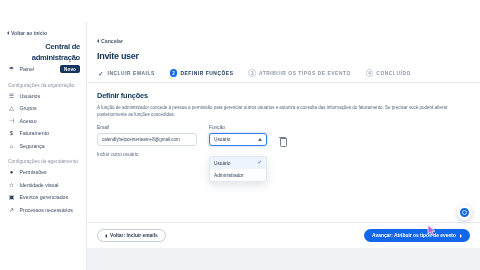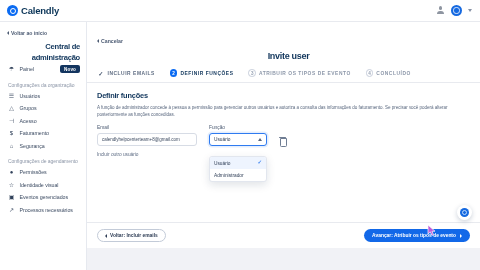--- a/index.html
+++ b/index.html
@@ -97,21 +97,21 @@
     position: absolute; top: 22px; left: 87px; width: 393px; height: 248px;
     background: #ffffff; overflow: hidden;
   }
   .main-head { padding: 7px 0 0 10px; }
   .cancel-link {
     display: inline-flex; align-items: center; gap: 2px;
     font-size: 5.2px; color: #4c5b73; font-weight: 600;
   }
   .page-title {
     margin-top: 4px; font-size: 9px; font-weight: 700;
-    color: #10355b; letter-spacing: -.3px; text-align: center;
+    color: #10355b; letter-spacing: -.3px;
   }
 
   
   .stepper {
     display: flex; align-items: center; gap: 15px;
     padding: 8px 0 0 10px; height: 16px;
   }
   .step { display: flex; align-items: center; gap: 3px; }
   .step-num {
     width: 7.5px; height: 7.5px; border-radius: 50%; flex: none;
@@ -245,31 +245,20 @@
   }
 
   
   .cursor { position: absolute; left: 427px; top: 224px; z-index: 9; }
 </style>
 </head>
 <body>
 
 <div id="app">
 
-  <div class="topbar">
-    <div class="brand">
-      <div class="brand-mark"></div>
-      <div class="brand-name">Calendly</div>
-    </div>
-    <div class="topbar-right">
-      <div class="icon-person"></div>
-      <div class="avatar-dot"></div>
-      <div class="caret-sm"></div>
-    </div>
-  </div>
 
   <div class="sidebar">
     <div class="back-link">
       <span class="back-chev"></span>
       <span>Voltar ao início</span>
     </div>
     <div class="admin-title">Central de administração</div>
 
     <div class="nav-row">
       <span class="ni">☂</span>

